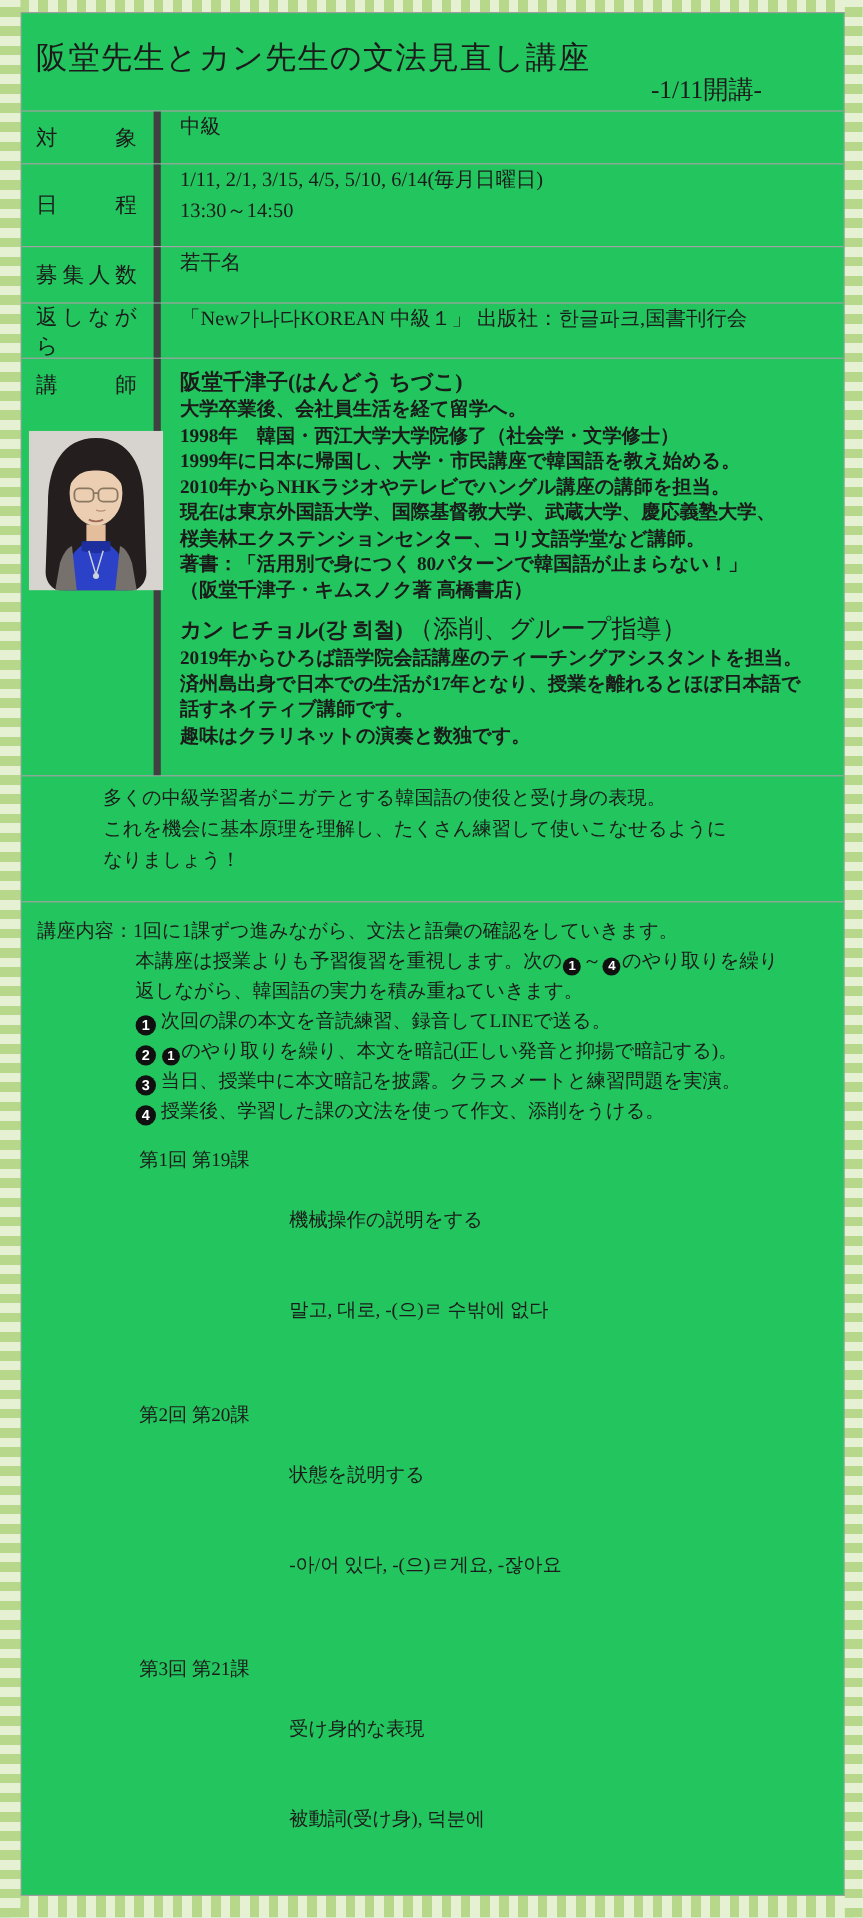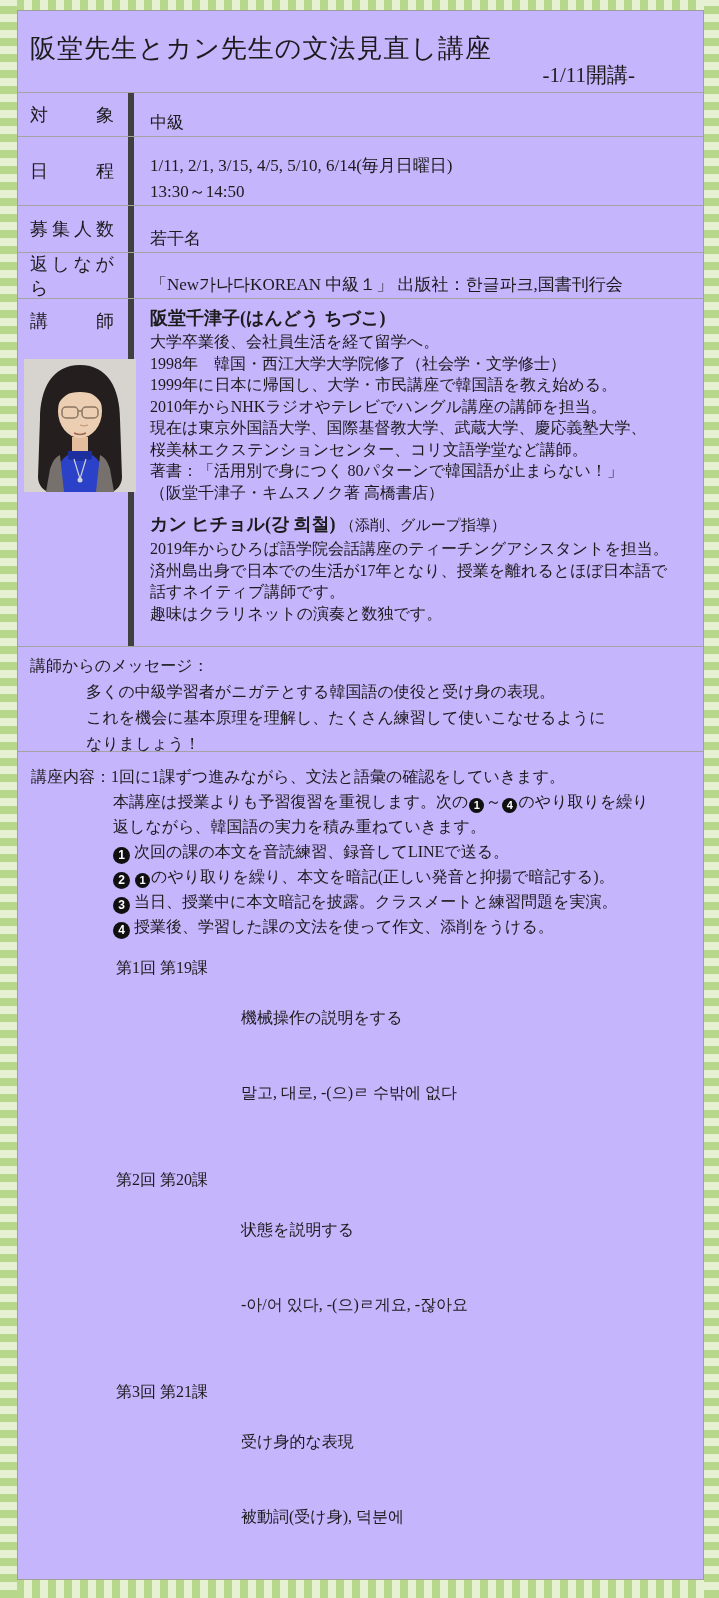--- a/index.html
+++ b/index.html
@@ -15,46 +15,46 @@
     background:repeating-linear-gradient(90deg,#b7d78a 0 8px,#e6f1d4 8px 16px); }
   .b-bottom { left:0; bottom:0; width:100%; height:18px;
     background:repeating-linear-gradient(90deg,#b7d78a 0 8px,#e6f1d4 8px 16px); }
   .b-left { left:0; top:0; bottom:0; width:17px;
     background:repeating-linear-gradient(0deg,#b7d78a 0 8px,#e6f1d4 8px 16px); }
   .b-right { right:0; top:0; bottom:0; width:15px;
     background:repeating-linear-gradient(0deg,#b7d78a 0 8px,#e6f1d4 8px 16px); }
 
   .content {
     position:absolute; left:17px; top:10px; right:15px; bottom:18px;
-    background:#c4b5fd; border:1px solid #9e9e9e; overflow:hidden;
+    background:#22c55e; border:1px solid #9e9e9e; overflow:hidden;
   }
 
   
   .title-block { position:relative; height:81px; padding:20px 0 0 12px; }
   .title-block h1 { font-size:26px; font-weight:normal; letter-spacing:1px; }
   .subtitle { position:absolute; right:68px; top:50px; font-size:21px; }
 
   
   .trow { display:flex; border-top:1px solid #a3a3a3; }
   .lcell { flex:0 0 116px; width:116px; border-right:6px solid #404040;
     display:flex; flex-direction:column; justify-content:center; }
   .lcell .lbl { display:block; width:84px; margin-left:12px; font-size:18px;
     text-align:justify; text-align-last:justify; }
-  .vcell { flex:1; display:flex; flex-direction:column; justify-content:flex-end;
+  .vcell { flex:1; display:flex; flex-direction:column; justify-content:flex-start;
     padding-left:16px; font-size:17px; white-space:pre-wrap; }
   .vcell .vline { line-height:26px; }
   .h44{height:44px}.h69{height:69px}.h47{height:47px}.h46{height:46px}.h348{height:348px}
 
   
   .inst .lcell { justify-content:flex-start; padding-top:10px; }
   .inst .vcell { justify-content:flex-start; padding-top:6px; }
   .photo { margin:26px 0 0 6px; width:112px; height:133px; display:block; }
   .tname { font-size:18px; font-weight:600; line-height:26px; white-space:pre-wrap; }
-  .trole { font-size:15px; font-weight:normal; }
-  .bio { font-size:16px; line-height:21.5px; white-space:pre-wrap; }
+  .trole { font-size:21px; font-weight:normal; }
+  .bio { font-size:16px; line-height:21.5px; white-space:pre-wrap;font-weight:bold; }
   .gap8 { height:8px; }
 
   
   .message { border-top:1px solid #a3a3a3; height:105px; padding:6px 0 0 12px; }
   .message .mhead { font-size:16px; line-height:26px; }
   .message .mline { font-size:16px; line-height:26px; padding-left:56px; white-space:pre-wrap; }
 
   
   .syllabus { border-top:1px solid #a3a3a3; padding:12px 0 0 13px; }
   .syl-line { font-size:16px; line-height:25px; white-space:pre-wrap; }
@@ -158,21 +158,20 @@
         <div class="gap8"></div>
         <div class="tname"><span>カン ヒチョル(강 희철)</span> <span class="trole">（添削、グループ指導）</span></div>
         <div class="bio">2019年からひろば語学院会話講座のティーチングアシスタントを担当。</div>
         <div class="bio">済州島出身で日本での生活が17年となり、授業を離れるとほぼ日本語で</div>
         <div class="bio">話すネイティブ講師です。</div>
         <div class="bio">趣味はクラリネットの演奏と数独です。</div>
       </div>
     </div>
 
     <div class="message">
-      <div class="mhead">講師からのメッセージ：</div>
       <div class="mline">多くの中級学習者がニガテとする韓国語の使役と受け身の表現。</div>
       <div class="mline">これを機会に基本原理を理解し、たくさん練習して使いこなせるように</div>
       <div class="mline">なりましょう！</div>
     </div>
 
     <div class="syllabus">
       <div class="syl-line"><span>講座内容：</span><span>1回に1課ずつ進みながら、文法と語彙の確認をしていきます。</span></div>
       <div class="syl-indent">
         <div class="syl-line"><span>本講座は授業よりも予習復習を重視します。次の</span><span class="cnum sm">1</span><span>～</span><span class="cnum sm">4</span><span>のやり取りを繰り</span></div>
         <div class="syl-line">返しながら、韓国語の実力を積み重ねていきます。</div>

